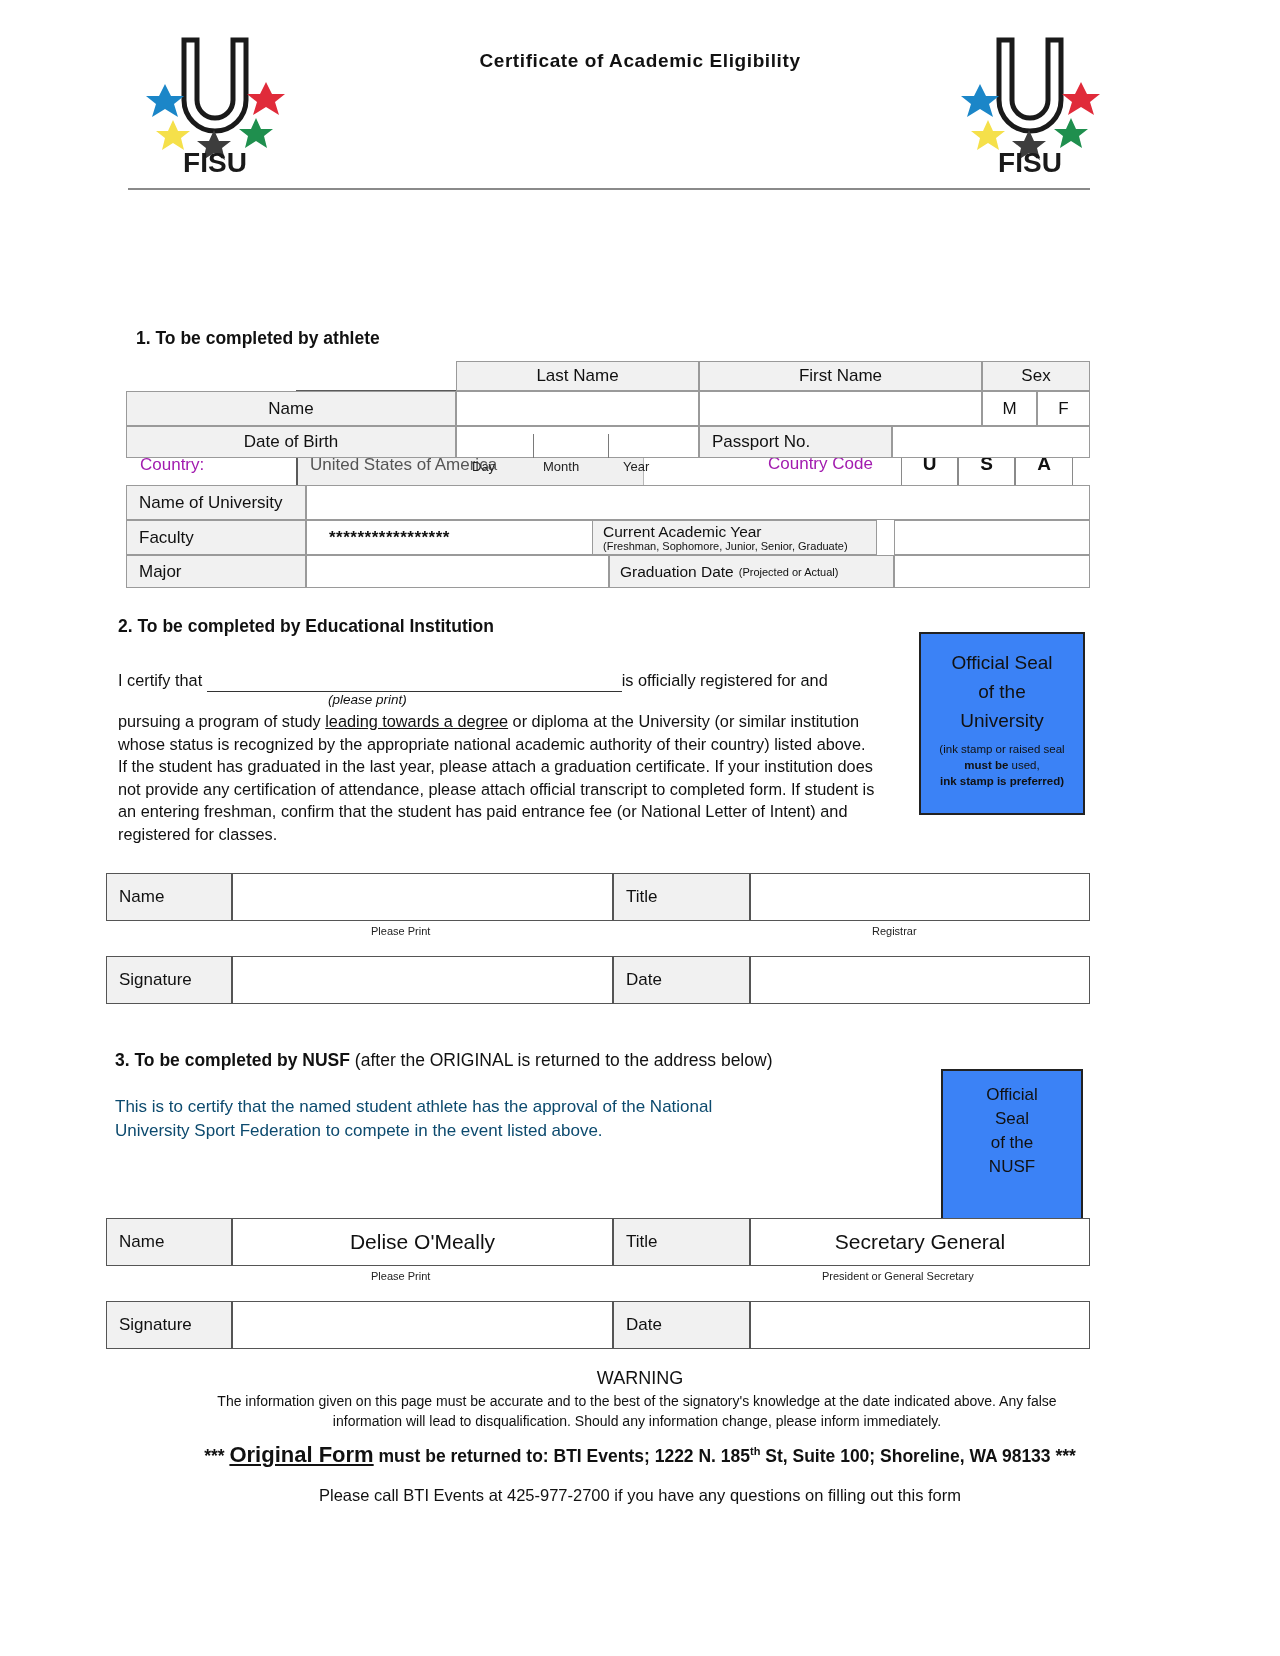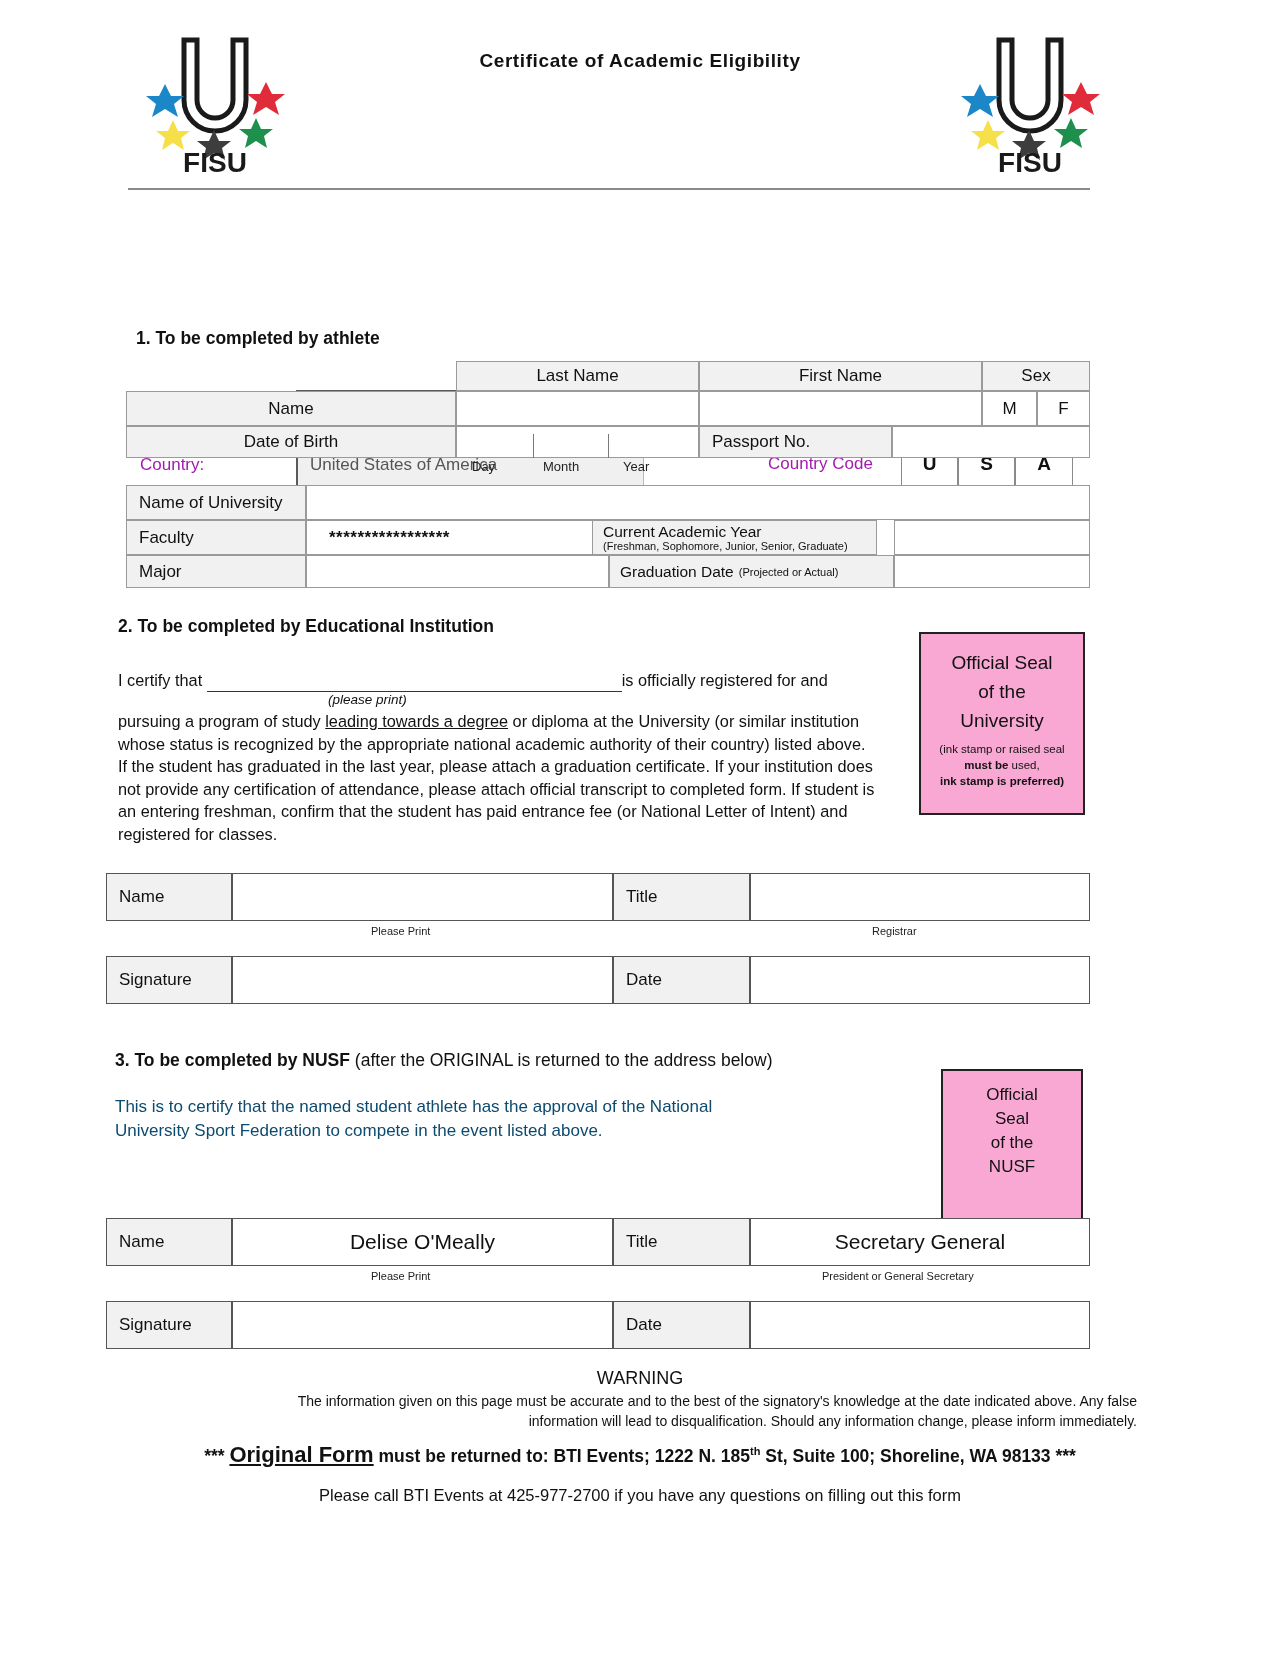--- a/index.html
+++ b/index.html
@@ -154,21 +154,21 @@
   .pleaseprint-it {
     position: absolute;
     font-size: 13.5px;
     font-style: italic;
   }
 
   
   .sealbox {
     position: absolute;
     border: 2px solid #222;
-    background: #f9a8d4;
+    background: #3b82f6;
     text-align: center;
     padding-top: 14px;
   }
   .sealbox .ln {
     font-size: 19px;
     line-height: 29px;
   }
   .sealbox .fine {
     font-size: 11.5px;
     line-height: 16px;
@@ -180,21 +180,21 @@
   .warnhead {
     position: absolute;
     width: 1280px;
     text-align: center;
     font-size: 18px;
   }
   .warntext {
     position: absolute;
     font-size: 14px;
     line-height: 20px;
-    text-align: right;
+    text-align: center;
   }
   .origline {
     position: absolute;
     width: 1280px;
     text-align: center;
     font-size: 17.5px;
     font-weight: bold;
   }
   .origline .big { font-size: 22px; text-decoration: underline; }
   .origline sup { font-size: 11px; }

